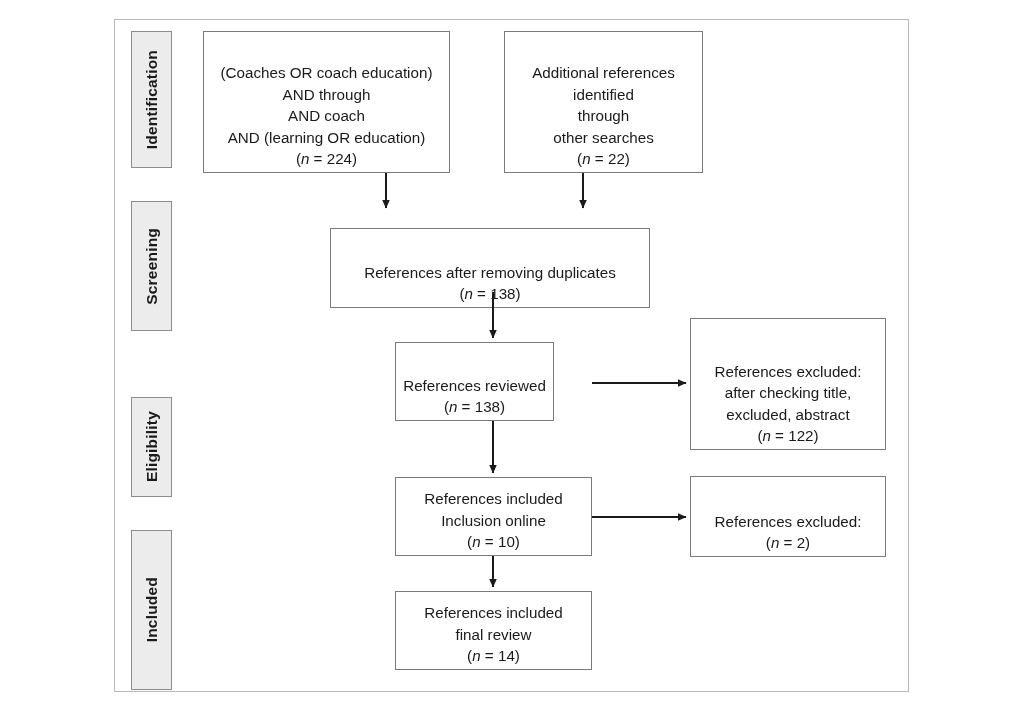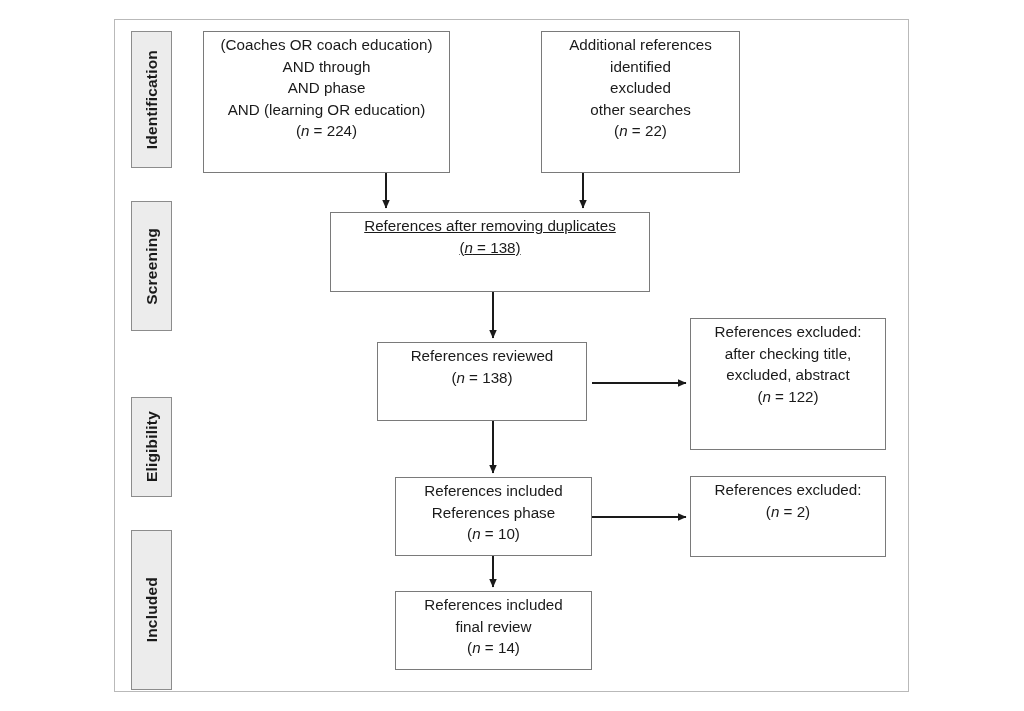--- a/index.html
+++ b/index.html
@@ -57,21 +57,21 @@
 
   
   .box {
     position: absolute;
     background: #ffffff;
     border: 1.5px solid #7a7a7a;
     box-sizing: border-box;
     display: flex;
     flex-direction: column;
     align-items: center;
-    justify-content: flex-start;
+    justify-content: flex-end;
     text-align: center;
     font-size: 15.2px;
     color: #1a1a1a;
     line-height: 1.42;
     padding: 2px 20px;
   }
   .box .line { white-space: nowrap; }
   .box .line em { font-style: italic; }
 
   
@@ -103,53 +103,53 @@
     <span class="stage-text">Eligibility</span>
   </div>
 
   <div class="stage" style="left:131px; top:530px; width:41px; height:160px;">
     <span class="stage-text">Included</span>
   </div>
 
   <div class="box" style="left:203px; top:31px; width:247px; height:142px;">
     <div class="line">(Coaches OR coach education)</div>
     <div class="line">AND through</div>
-    <div class="line">AND phase</div>
+    <div class="line">AND coach</div>
     <div class="line">AND (learning OR education)</div>
     <div class="line">(<em>n</em><span> = 224)</span></div>
   </div>
 
-  <div class="box" style="left:541px; top:31px; width:199px; height:142px;">
+  <div class="box" style="left:504px; top:31px; width:199px; height:142px;">
     <div class="line">Additional references</div>
     <div class="line">identified</div>
-    <div class="line">excluded</div>
+    <div class="line">through</div>
     <div class="line">other searches</div>
     <div class="line">(<em>n</em><span> = 22)</span></div>
   </div>
 
-  <div class="box" style="left:330px; top:212px; width:320px; height:80px;text-decoration:underline;">
+  <div class="box" style="left:330px; top:228px; width:320px; height:80px;">
     <div class="line">References after removing duplicates</div>
     <div class="line">(<em>n</em><span> = 138)</span></div>
   </div>
 
-  <div class="box" style="left:377px; top:342px; width:210px; height:79px;">
+  <div class="box" style="left:395px; top:342px; width:159px; height:79px;">
     <div class="line">References reviewed</div>
     <div class="line">(<em>n</em><span> = 138)</span></div>
   </div>
 
   <div class="box" style="left:690px; top:318px; width:196px; height:132px;">
     <div class="line">References excluded:</div>
     <div class="line">after checking title,</div>
     <div class="line">excluded, abstract</div>
     <div class="line">(<em>n</em><span> = 122)</span></div>
   </div>
 
   <div class="box" style="left:395px; top:477px; width:197px; height:79px;">
     <div class="line">References included</div>
-    <div class="line">References phase</div>
+    <div class="line">Inclusion online</div>
     <div class="line">(<em>n</em><span> = 10)</span></div>
   </div>
 
   <div class="box" style="left:690px; top:476px; width:196px; height:81px;">
     <div class="line">References excluded:</div>
     <div class="line">(<em>n</em><span> = 2)</span></div>
   </div>
 
   <div class="box" style="left:395px; top:591px; width:197px; height:79px;">
     <div class="line">References included</div>

